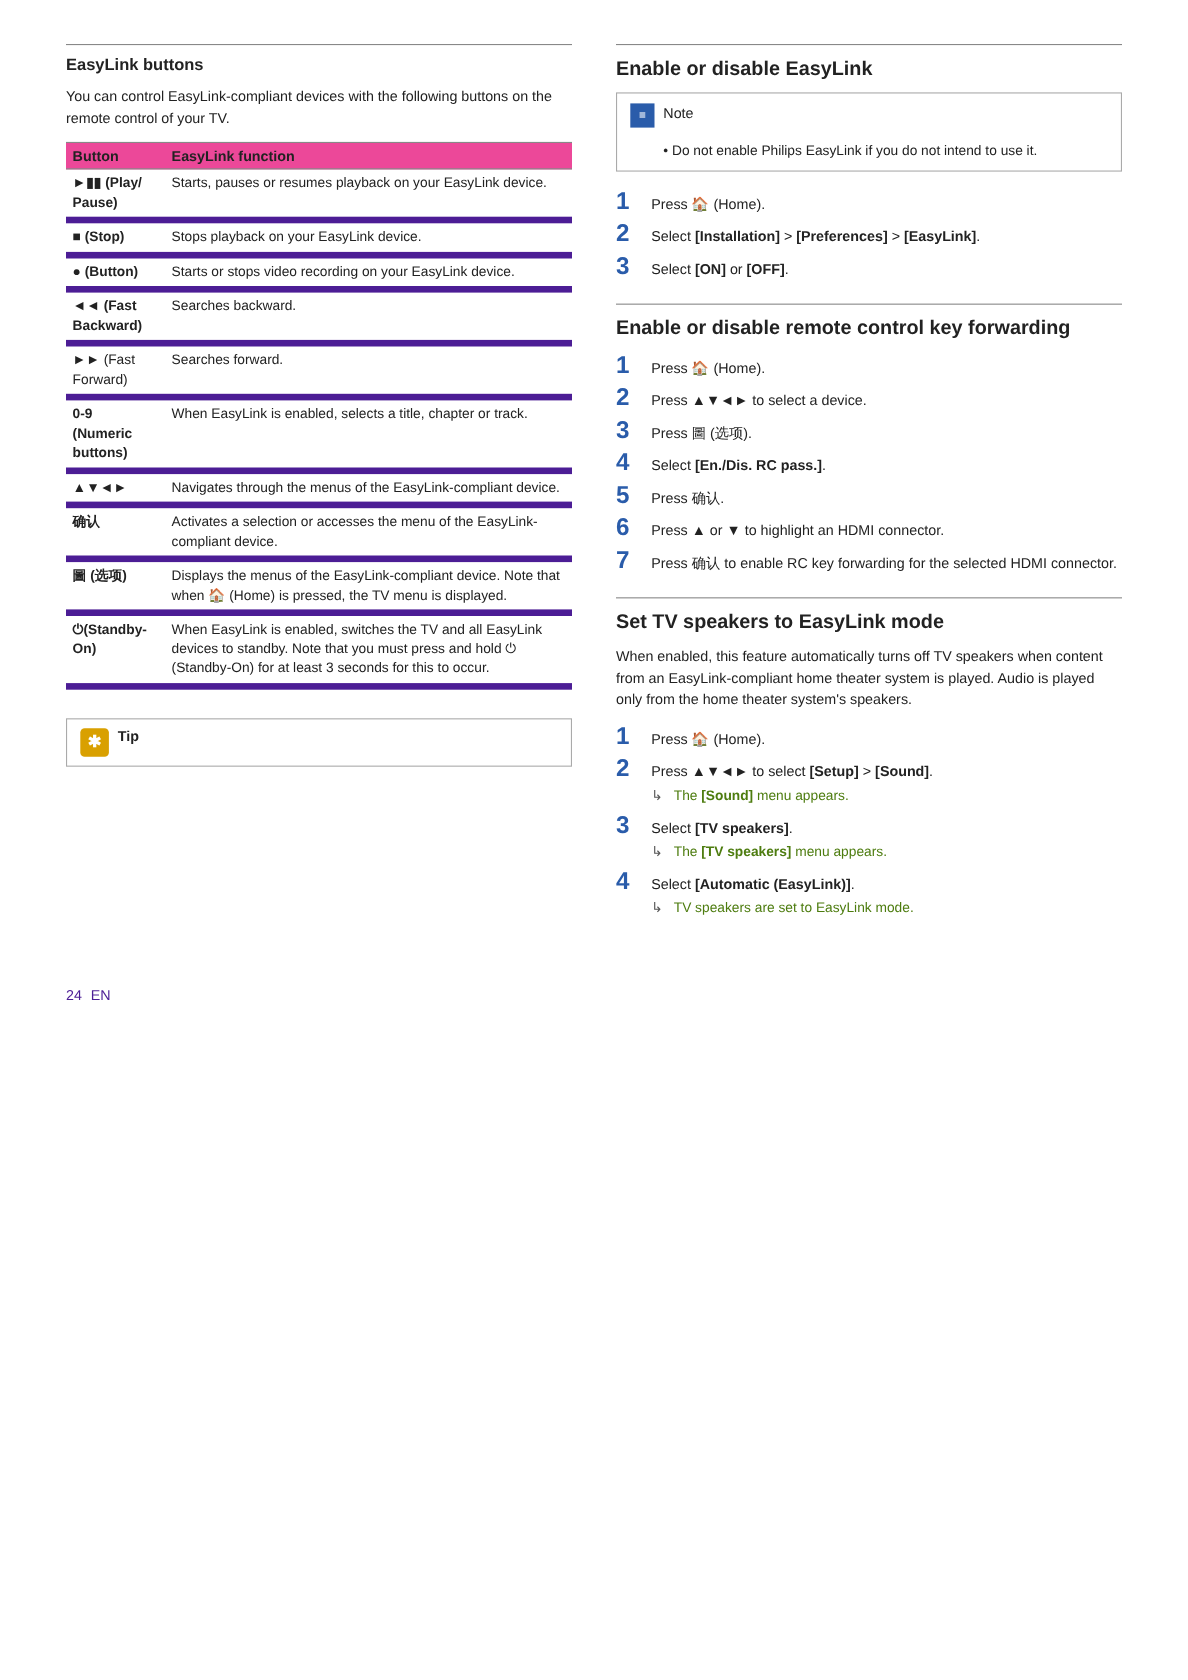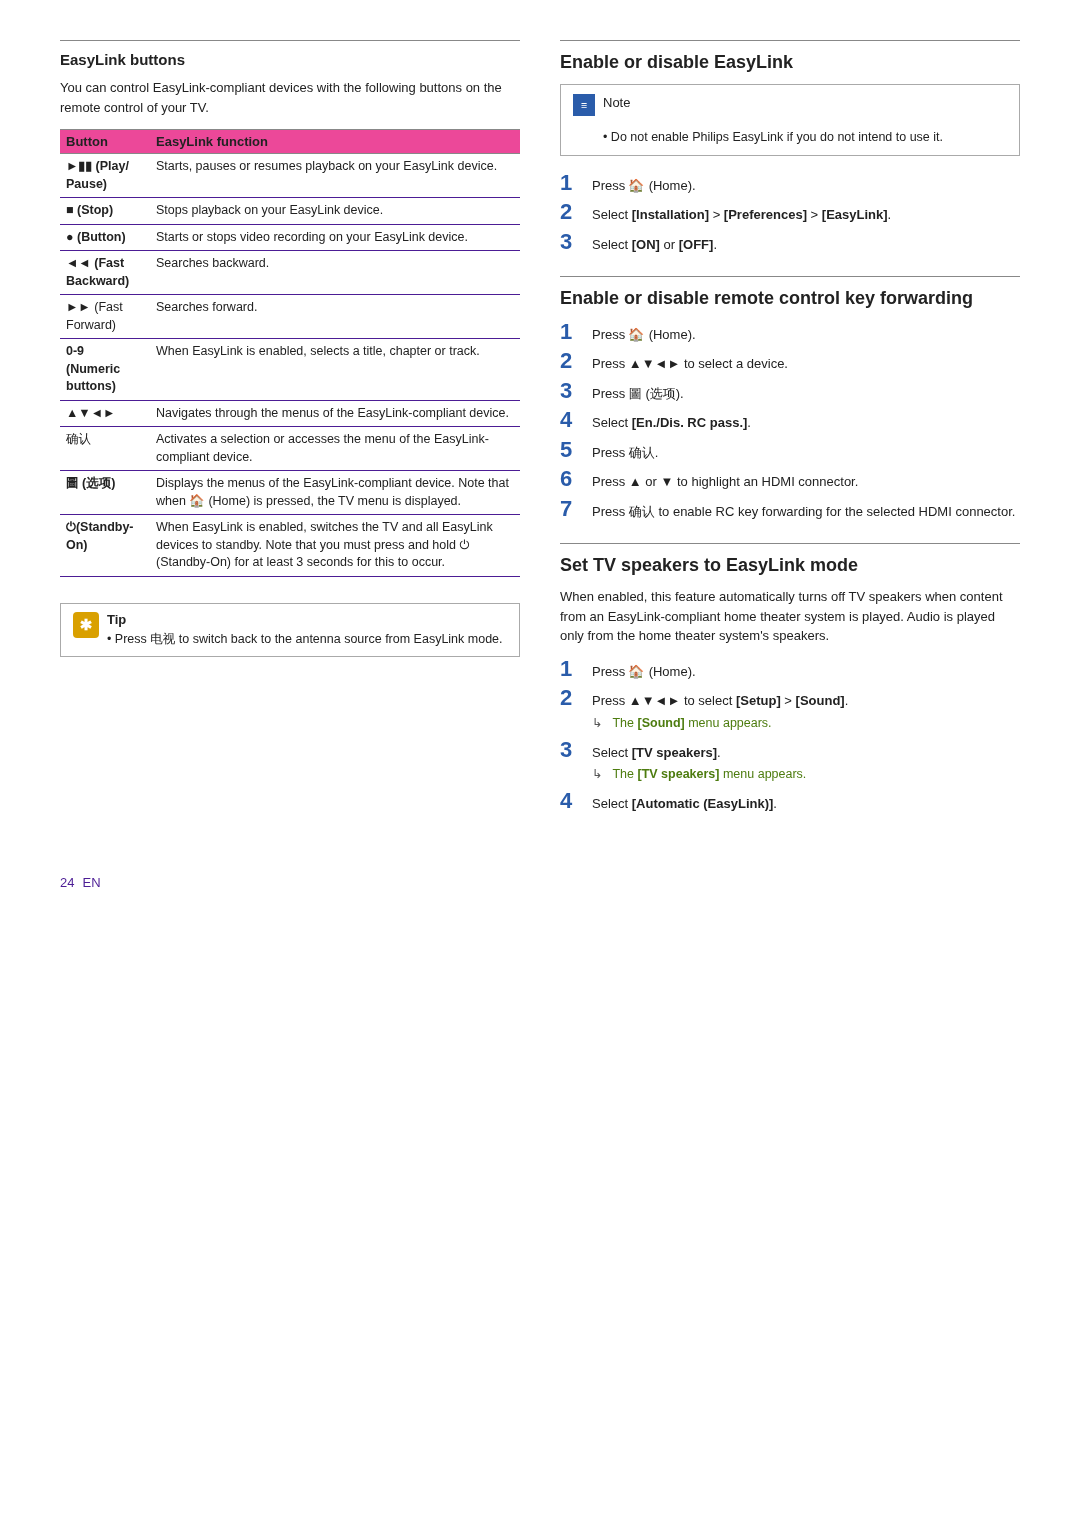--- a/index.html
+++ b/index.html
@@ -54,21 +54,21 @@
       font-weight: bold;
       border-bottom: 1.5px solid #888;
       border-top: 1.5px solid #888;
       padding: 4px 6px;
       background: #ec4899;
       font-size: 13px;
     }
     table.easylink-table td {
       vertical-align: top;
       padding: 4px 6px;
-      border-bottom: 1px solid #4c1d95;
+      border-bottom: 6px solid #4c1d95;
       line-height: 1.4;
     }
     table.easylink-table td:first-child {
       width: 90px;
       font-weight: bold;
       white-space: nowrap;
     }
     
     .tip-box {
       border: 1.5px solid #aaa;
@@ -205,44 +205,41 @@
             <td style="font-weight: bold; white-space: pre-line;">0-9
 (Numeric
 buttons)</td>
             <td style="line-height: 1.4;">When EasyLink is enabled, selects a title, chapter or track.</td>
           </tr>
           <tr>
             <td style="font-weight: bold; white-space: pre-line;">▲▼◄►</td>
             <td style="line-height: 1.4;">Navigates through the menus of the EasyLink-compliant device.</td>
           </tr>
           <tr>
-            <td style="font-weight: normal; white-space: pre-line;">确认</td>
+            <td style="font-weight: bold; white-space: pre-line;">确认</td>
             <td style="line-height: 1.4;">Activates a selection or accesses the menu of the EasyLink-compliant device.</td>
           </tr>
           <tr>
             <td style="font-weight: bold; white-space: pre-line;">圖 (选项)</td>
             <td style="line-height: 1.4;">Displays the menus of the EasyLink-compliant device. Note that when 🏠 (Home) is pressed, the TV menu is displayed.</td>
           </tr>
           <tr>
             <td style="font-weight: bold; white-space: pre-line;">⏻(Standby-
 On)</td>
             <td style="line-height: 1.4;">When EasyLink is enabled, switches the TV and all EasyLink devices to standby. Note that you must press and hold ⏻ (Standby-On) for at least 3 seconds for this to occur.</td>
           </tr>
         </tbody>
     </table>
 
     <div class="tip-box">
       <div>
         <span style="display:inline-block;width:26px;height:26px;background:#d9a000;border-radius:4px;text-align:center;line-height:26px;color:#fff;font-weight:bold;font-size:15px;">✱</span>
       </div>
       <div>
         <div class="tip-label">Tip</div>
-        <div>
-          • <span>Press 电视 to switch back to the antenna source from EasyLink mode.</span>
-        </div>
       </div>
     </div>
 
   </div>
 
   <div class="right-col">
 
     <h3 class="section-title">Enable or disable EasyLink</h3>
 
     <div class="note-box">
@@ -316,21 +313,24 @@
         </div>
         <div class="step">
           <span class="step-number">3</span>
           <div class="step-content"><span>Select <strong>[TV speakers]</strong>.</span><div class="step-sub">
               <span class="sub-bullet"></span>
               <span>The <strong>[TV speakers]</strong> menu appears.</span>
             </div></div>
         </div>
         <div class="step">
           <span class="step-number">4</span>
-          <div class="step-content"><span>Select <strong>[Automatic (EasyLink)]</strong>.</span></div>
+          <div class="step-content"><span>Select <strong>[Automatic (EasyLink)]</strong>.</span><div class="step-sub">
+              <span class="sub-bullet"></span>
+              <span>TV speakers are set to EasyLink mode.</span>
+            </div></div>
         </div>
       </div>
 
   </div>
 </div>
 
 <div class="page-footer">
   <span>24</span>
   <span>EN</span>
 </div>

